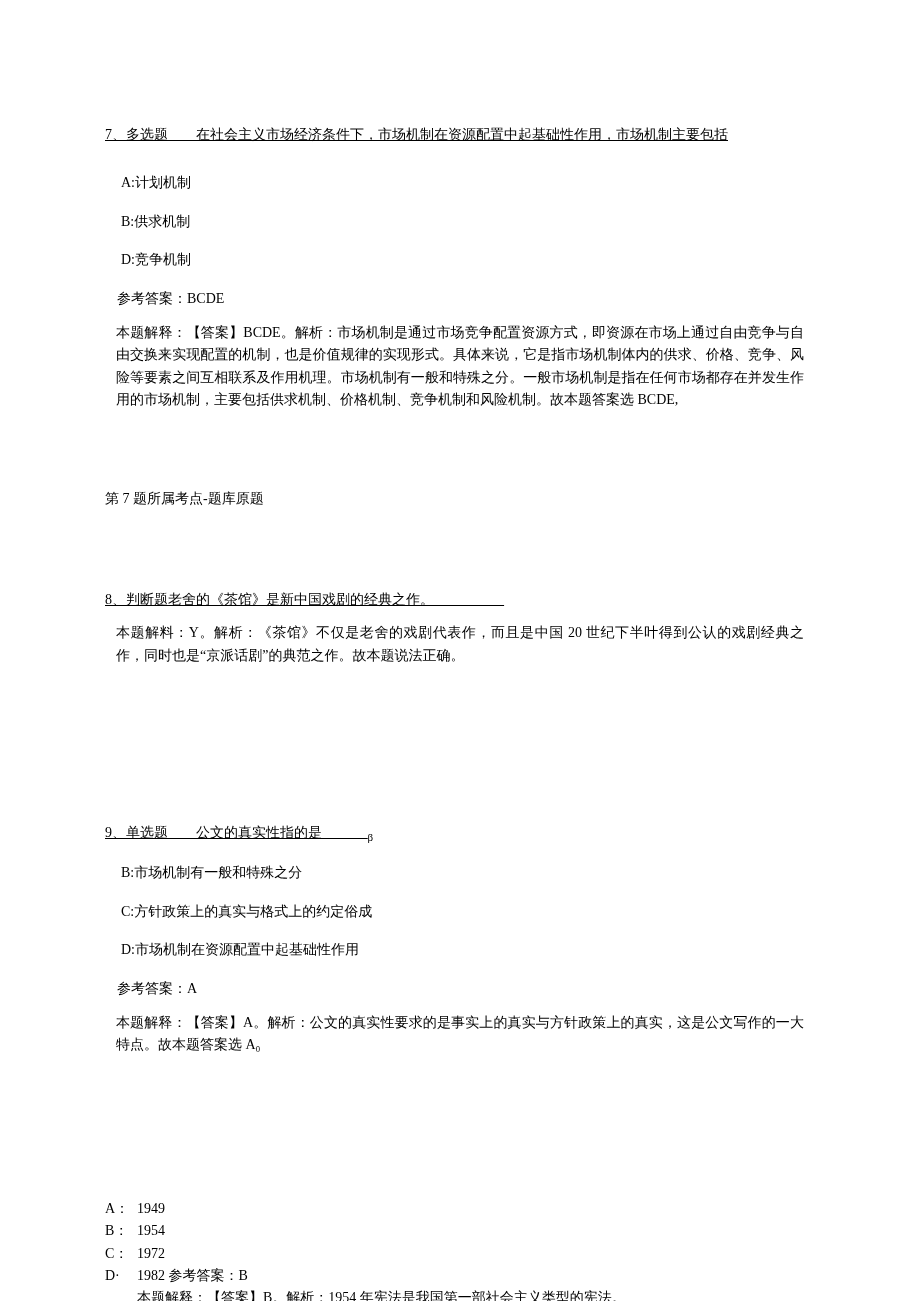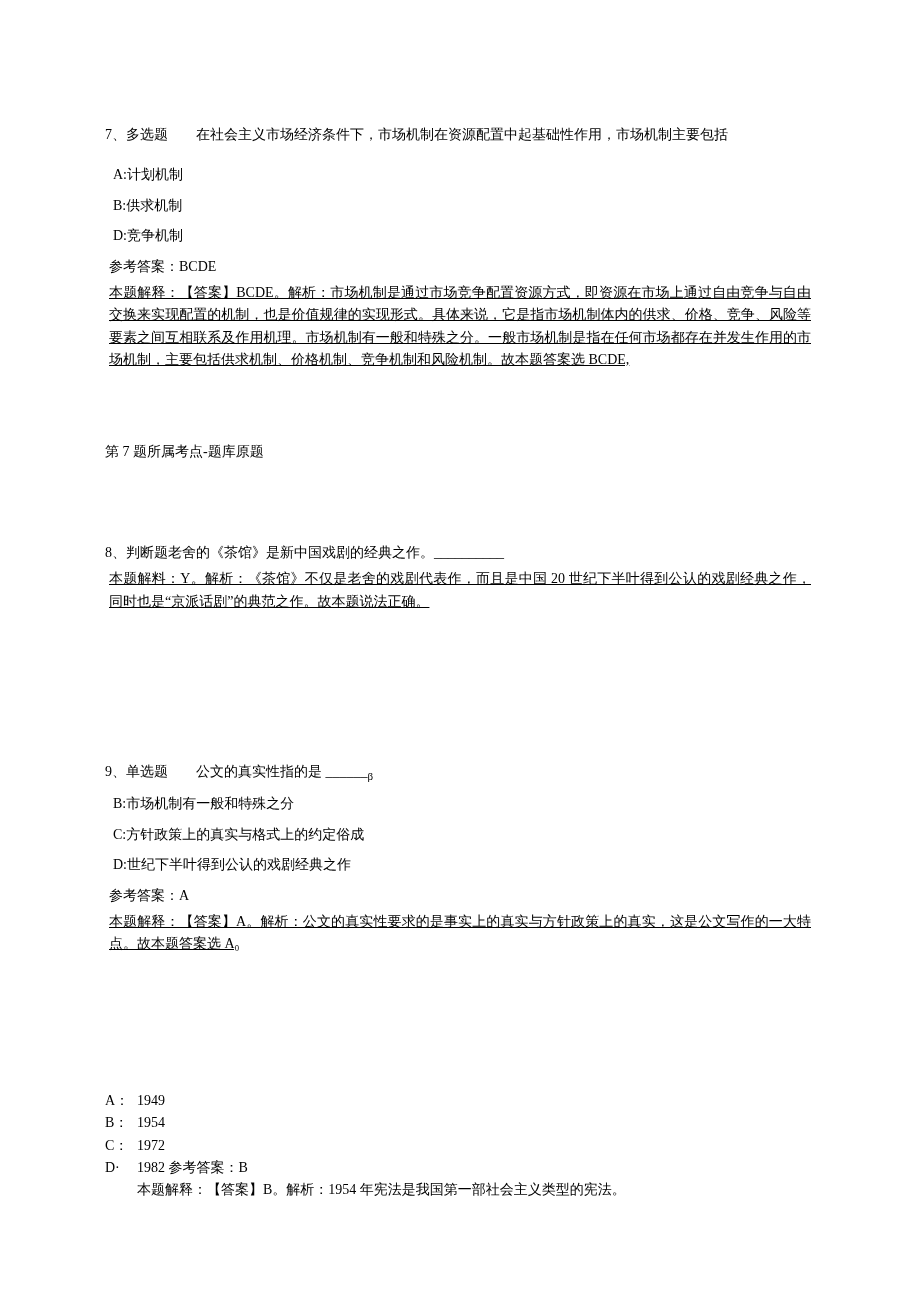--- a/index.html
+++ b/index.html
@@ -12,31 +12,31 @@
     line-height: 1.6;
   }
   .page {
     width: 920px;
     min-height: 1301px;
     padding: 110px 105px 60px 105px;
     box-sizing: border-box;
   }
   .q-header {
     margin-bottom: 2px;
+    text-decoration: underline;
   }
   .q-option {
-    margin: 8px;
+    margin: 16px;
   }
   .q-answer {
-    margin: 4px;
+    margin: 12px;
   }
   .q-explain {
-    margin: 4px;
+    margin: 11px;
     text-align: justify;
-    text-decoration: underline;
   }
   .spacer-lg {
     height: 65px;
   }
   .topic-line {
     margin: 0;
   }
   .sub {
     font-size: 11px;
     vertical-align: sub;
@@ -78,21 +78,21 @@
 
   <div class="spacer-lg"></div>
   <div class="spacer-lg"></div>
 
   <div>
     <p class="q-header">
       <span>9、单选题　　公文的真实性指的是 ______</span><span class="sub">β</span>
     </p>
     <p class="q-option">B:市场机制有一般和特殊之分</p>
     <p class="q-option">C:方针政策上的真实与格式上的约定俗成</p>
-    <p class="q-option">D:世纪下半叶得到公认的戏剧经典之作</p>
+    <p class="q-option">D:市场机制在资源配置中起基础性作用</p>
     <p class="q-answer">参考答案：A</p>
     <p class="q-explain">本题解释：【答案】A。解析：公文的真实性要求的是事实上的真实与方针政策上的真实，这是公文写作的一大特点。故本题答案选 A₀</p>
   </div>
 
   <div class="spacer-lg"></div>
   <div class="spacer-lg"></div>
 
   <div>
     <table class="year-table">
       <tbody>

